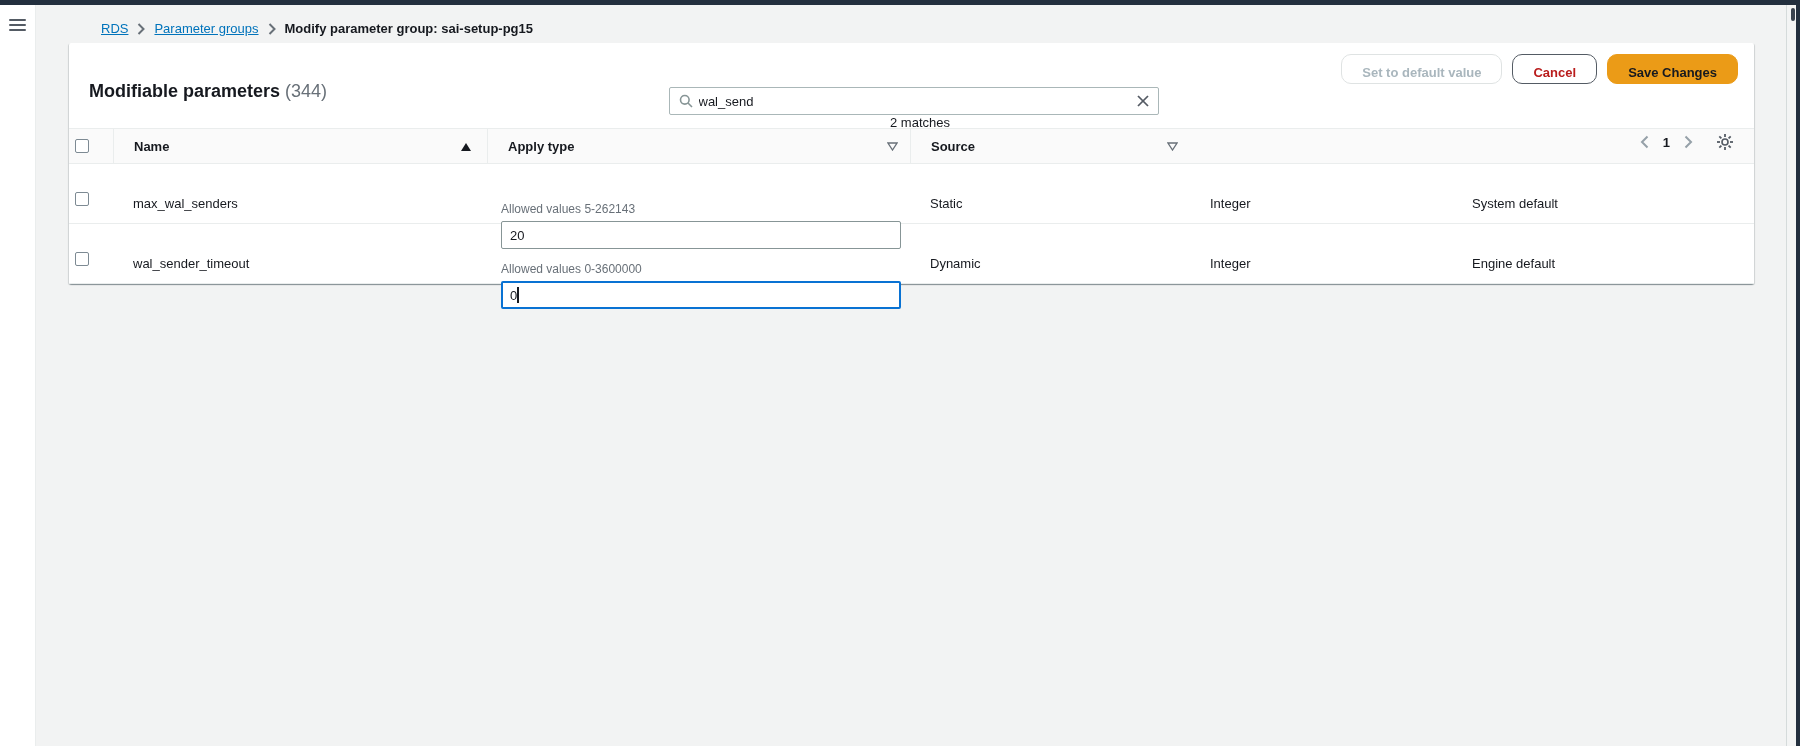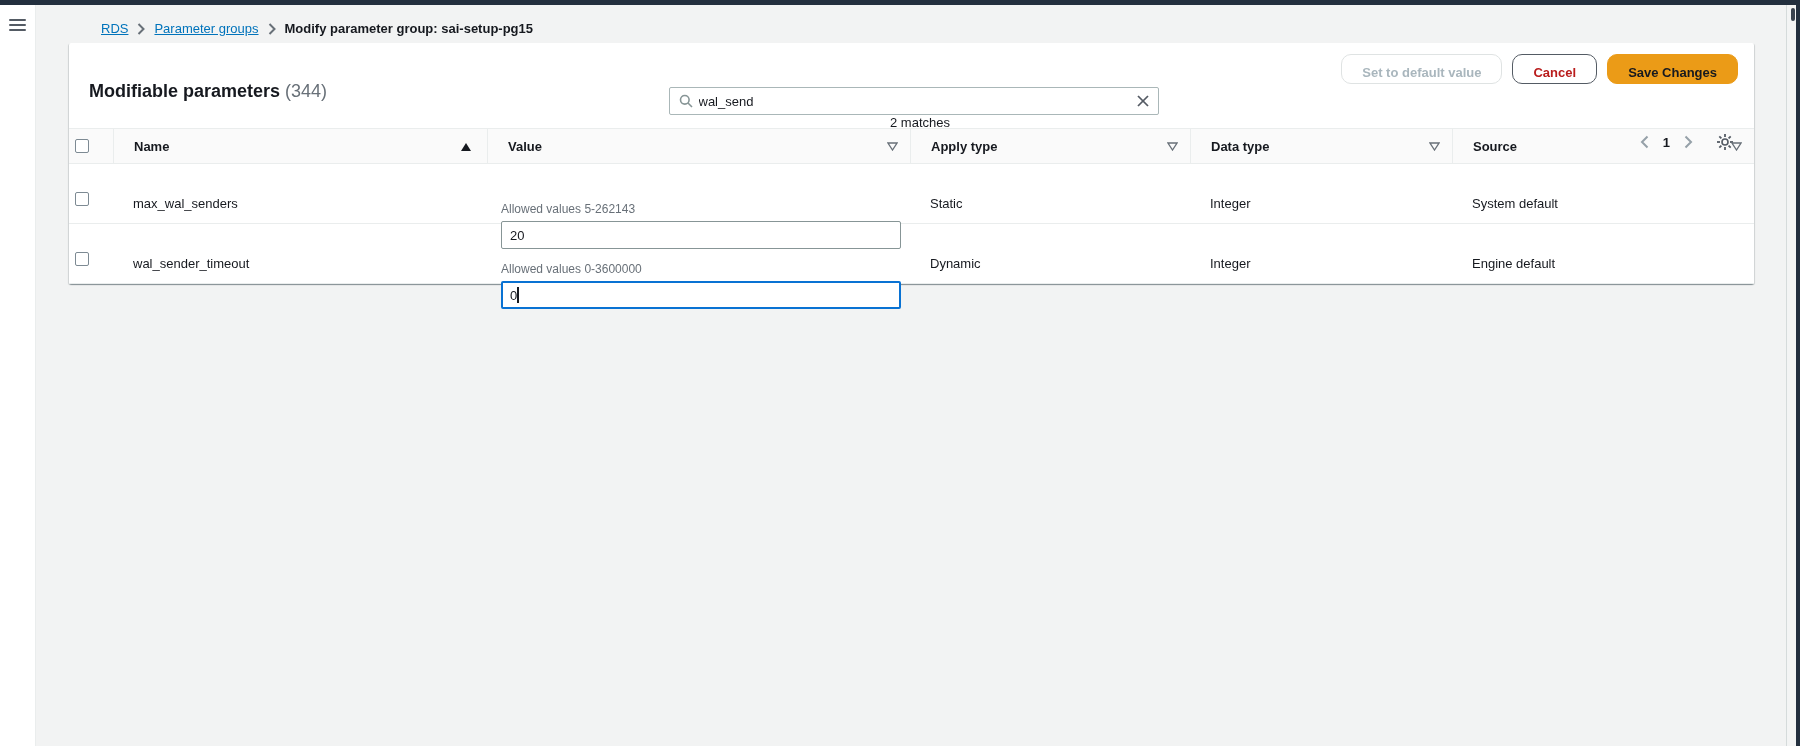--- a/index.html
+++ b/index.html
@@ -182,39 +182,21 @@
         <div class="th">
           <span>Name</span>
           <span class="flex"></span>
           <span style="margin-right:4px;">
             <svg width="10" height="8" viewBox="0 0 10 8">
                 <polygon points="5,0 10,8 0,8" fill="#16191f"></polygon>
               </svg>
           </span>
         </div>
         <div class="th">
-          <span>Value</span>
-          <span class="flex"></span>
-          <span>
-            <svg width="11" height="9" viewBox="0 0 11 9">
-                <polygon points="1,1 10,1 5.5,8" fill="none" stroke="#687078" stroke-width="1.3"></polygon>
-              </svg>
-          </span>
-        </div>
-        <div class="th">
           <span>Apply type</span>
-          <span class="flex"></span>
-          <span>
-            <svg width="11" height="9" viewBox="0 0 11 9">
-                <polygon points="1,1 10,1 5.5,8" fill="none" stroke="#687078" stroke-width="1.3"></polygon>
-              </svg>
-          </span>
-        </div>
-        <div class="th">
-          <span>Data type</span>
           <span class="flex"></span>
           <span>
             <svg width="11" height="9" viewBox="0 0 11 9">
                 <polygon points="1,1 10,1 5.5,8" fill="none" stroke="#687078" stroke-width="1.3"></polygon>
               </svg>
           </span>
         </div>
         <div class="th">
           <span>Source</span>
           <span class="flex"></span>

